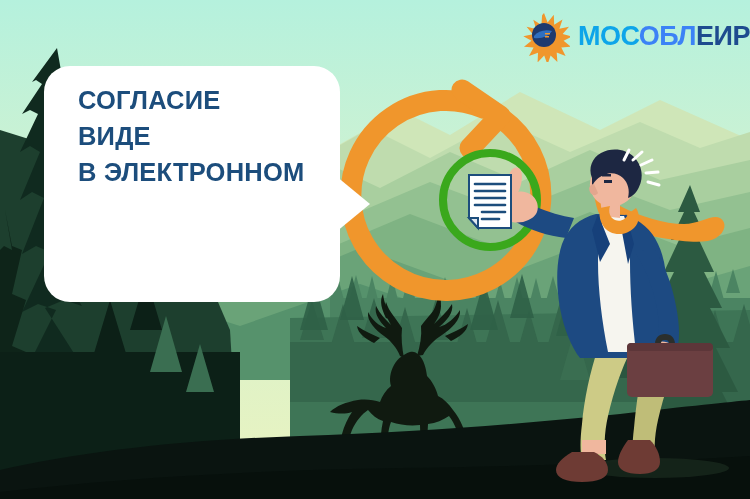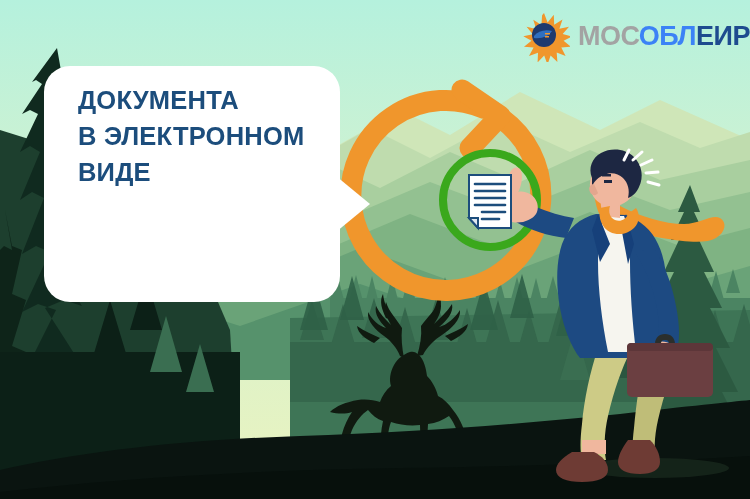--- a/index.html
+++ b/index.html
@@ -53,21 +53,21 @@
   }
   .logo-mark{position:relative;width:52px;height:52px;flex:0 0 auto;}
   .logo-word{
     margin-left:8px;
     font-weight:bold;
     font-size:27px;
     letter-spacing:-0.5px;
     line-height:1;
     white-space:nowrap;
   }
-  .lw-a{color:#a3a3a3;}
+  .lw-a{color:#0ea5e9;}
   .lw-b{color:#3b82f6;}
   .lw-c{color:#1e4b8f;}
 </style>
 </head>
 <body>
 
 <div id="stage">
 
   <svg class="layer" viewBox="0 0 750 499" preserveAspectRatio="none">
     <defs>
@@ -322,23 +322,23 @@
           <line x1="482" y1="219" x2="499" y2="219"></line>
         </g>
       </g>
 
     </g>
   </svg>
 
   <div class="bubble"></div>
   <div class="bubble-tail"></div>
   <div class="bubble-text">
-    <div>ДОКУМЕНТА</div>
+    <div>СОГЛАСИЕ</div>
+    <div>ВИДЕ</div>
     <div>В ЭЛЕКТРОННОМ</div>
-    <div>ВИДЕ</div>
   </div>
 
   <div class="logo">
     <div class="logo-mark">
       <svg viewBox="0 0 52 52" width="52" height="52">
         <g fill="#f0962c">
           <path d="M26,3 l3.6,9.4 l6.2,-7.6 l0.4,9.9 l8.3,-5.1 l-3.1,9.2 l9.6,-2 l-6.3,7.3
                    l9.3,2.3 l-8.4,4.3 l7.3,6.1 l-9.6,0.6 l4.3,8.6 l-8.9,-3.6 l0.7,9.6 l-6.8,-6.6
                    l-3.1,9.2 l-3.3,-9.1 l-6.6,6.9 l0.4,-9.6 l-9,3.3 l4.6,-8.5 l-9.6,-0.9 l7.5,-5.9
                    l-8.2,-4.6 l9.4,-2 l-6.1,-7.5 l9.5,2.3 l-2.8,-9.3 l8.1,5.4 l0.7,-9.9 Z"></path>

